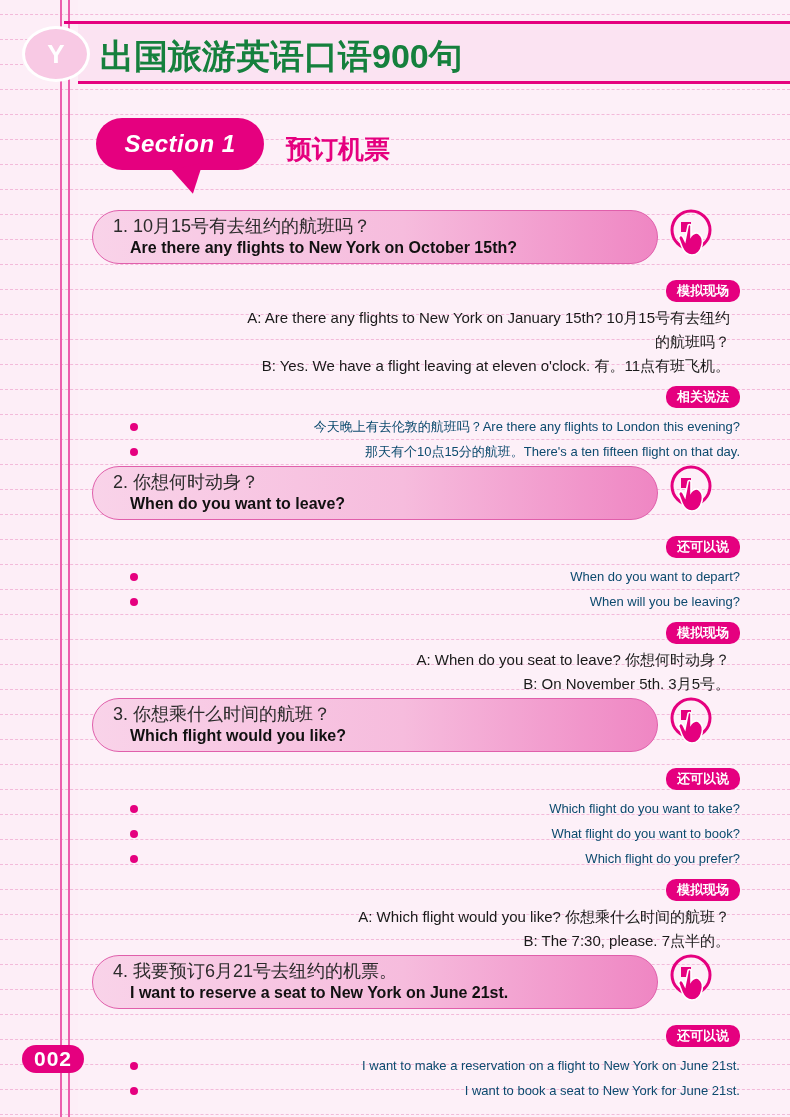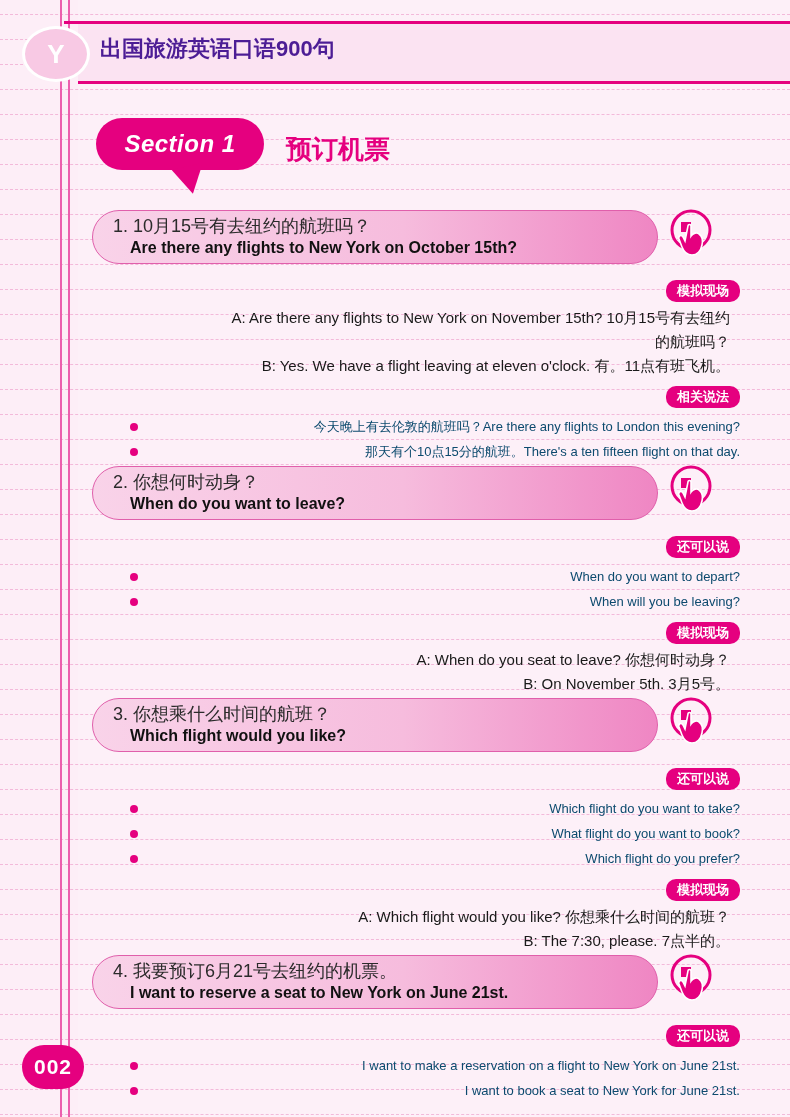--- a/index.html
+++ b/index.html
@@ -74,23 +74,23 @@
   }
   .header-circle .glyph {
     color: #ffffff;
     font-size: 26px;
     font-weight: bold;
     line-height: 1;
   }
   .header-title {
     position: absolute;
     left: 100px; top: 12px;
-    font-size: 22px;
-    font-weight: bold;
-    color: #4c1d95;
+    font-size: 34px;
+    font-weight: bold;
+    color: #15803d;
     letter-spacing: 0px;
     white-space: nowrap;
   }
 
   
   .section-wrap {
     position: absolute;
     left: 96px; top: 118px;
     width: 640px; height: 70px;
   }
@@ -217,21 +217,21 @@
 
   
   .footer {
     position: absolute;
     left: 22px; bottom: 28px;
     width: 120px; height: 44px;
   }
   .page-num-badge {
     position: absolute;
     left: 0; top: 0;
-    width: 62px; height: 44px;
+    width: 62px; height: 28px;
     background: #e5007f;
     border-radius: 22px;
     display: flex;
     align-items: center;
     justify-content: center;
   }
   .page-num-badge span {
     color: #ffffff;
     font-size: 21px;
     font-weight: bold;
@@ -322,21 +322,21 @@
         </div>
         <span class="hand-icon">
           <svg width="46" height="56" viewBox="0 0 46 56">
             <circle cx="21" cy="22" r="19" fill="none" stroke="#e5007f" stroke-width="3"></circle>
             <path d="M11 14 h10 v10 h-10 z" fill="#e5007f"></path>
             <path d="M22 12 l9 9 h-5 v6 h-8 v-6 h-5 z" fill="#ffffff" opacity="0"></path>
             <path d="M18 18 c0-2 3-2 3 0 v10 c2-3 6-4 8-2 c3 2 4 6 3 11 c-1 6-5 10-10 10 c-5 0-8-3-10-8 l-3-8 c-1-3 2-5 4-2 l2 4 z" fill="#e5007f" stroke="#ffffff" stroke-width="1.6"></path>
           </svg>
         </span>
       </div>
-      <div class="block"><div class="tag">模拟现场</div><div class="line">A: Are there any flights to New York on November 15th? 10月15号有去纽约</div><div class="line indent">的航班吗？</div><div class="line">B: Yes. We have a flight leaving at eleven o'clock. 有。11点有班飞机。</div></div>
+      <div class="block"><div class="tag">模拟现场</div><div class="line">A: Are there any flights to New York on January 15th? 10月15号有去纽约</div><div class="line indent">的航班吗？</div><div class="line">B: Yes. We have a flight leaving at eleven o'clock. 有。11点有班飞机。</div></div>
       <div class="block"><div class="tag">相关说法</div><ul class="bullets">
           <li><span class="dot"></span><span>今天晚上有去伦敦的航班吗？Are there any flights to London this evening?</span></li>
           <li><span class="dot"></span><span>那天有个10点15分的航班。There's a ten fifteen flight on that day.</span></li>
         </ul></div>
       <div class="qrow">
         <div class="qbar">
           <div class="q-cn">2. 你想何时动身？</div>
           <div class="q-en">When do you want to leave?</div>
         </div>
         <span class="hand-icon">

